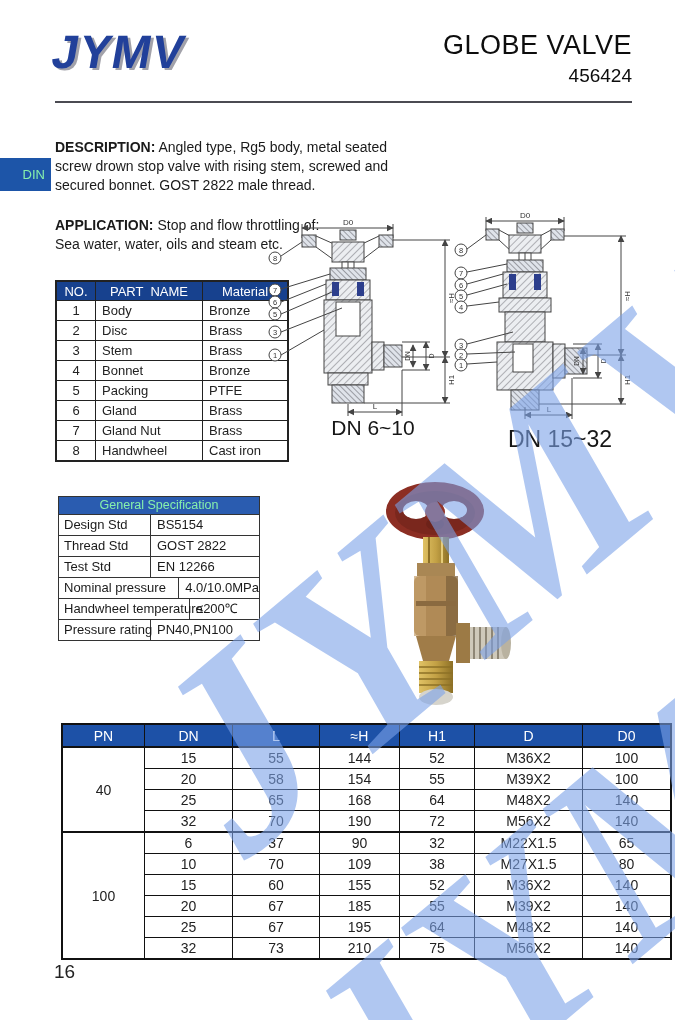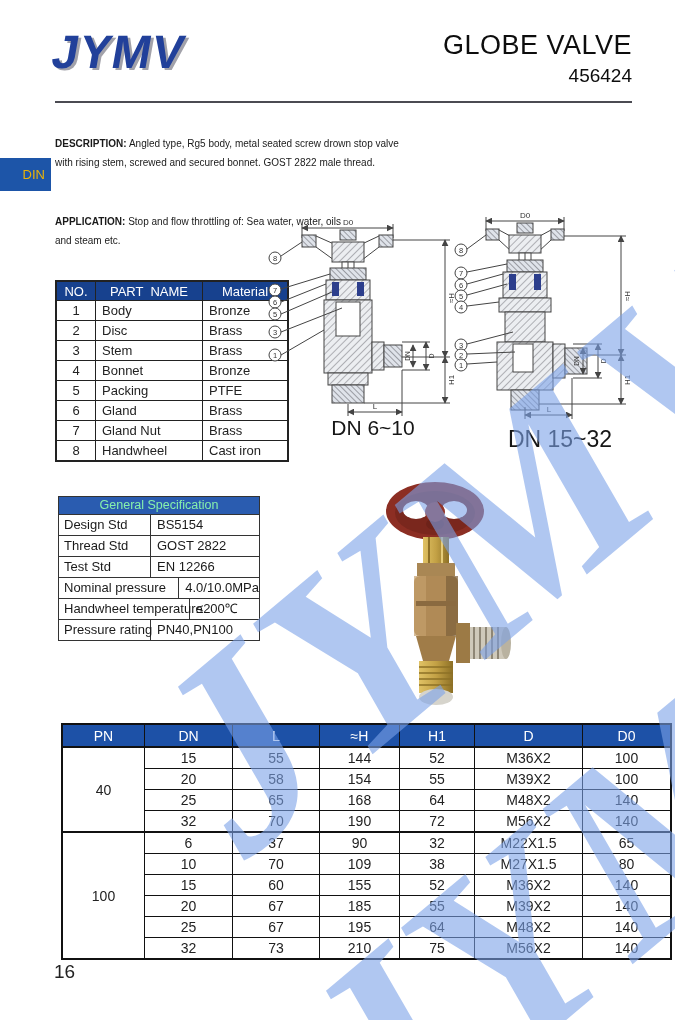--- a/index.html
+++ b/index.html
@@ -9,24 +9,24 @@
   
   .logo{position:absolute;left:53px;top:24px;font-size:47px;font-weight:bold;
         color:#21409a;transform:skewX(-10deg);letter-spacing:1px;
         text-shadow:3px 2px 0 #a2a2aa;}
   .title-block{position:absolute;right:43px;top:30px;text-align:right;}
   .doc-title{font-size:27px;color:#0d0d0d;letter-spacing:0.5px;}
   .doc-number{font-size:19px;color:#0d0d0d;margin-top:4px;}
   .head-rule{position:absolute;left:55px;top:101px;width:577px;border-top:2px solid #4b4b52;}
 
   .din-tab{position:absolute;left:0;top:158px;width:51px;height:33px;background:#1d55a8;
-           color:#eab308;font-size:13px;display:flex;align-items:center;justify-content:flex-end;
+           color:#86efac;font-size:13px;display:flex;align-items:center;justify-content:flex-end;
            padding-right:6px;box-sizing:border-box;z-index:10;}
 
-  .para{position:absolute;font-size:10px;line-height:19px;color:#1a1a1a;}
+  .para{position:absolute;font-size:14px;line-height:19px;color:#1a1a1a;}
   #description{left:55px;top:124px;width:356px;}
   #application{left:55px;top:202px;width:292px;}
 
   
   table{border-collapse:collapse;}
   .parts{position:absolute;left:55px;top:280px;font-size:13px;}
   .parts th{background:#17418e;color:#fff;font-weight:normal;height:18px;
             border:1px solid #222;padding:0 5px;text-align:center;white-space:pre;}
   .parts td{border:1px solid #222;height:19px;padding:0 6px;color:#222;}
   .parts .c-no{width:26px;text-align:center;}

